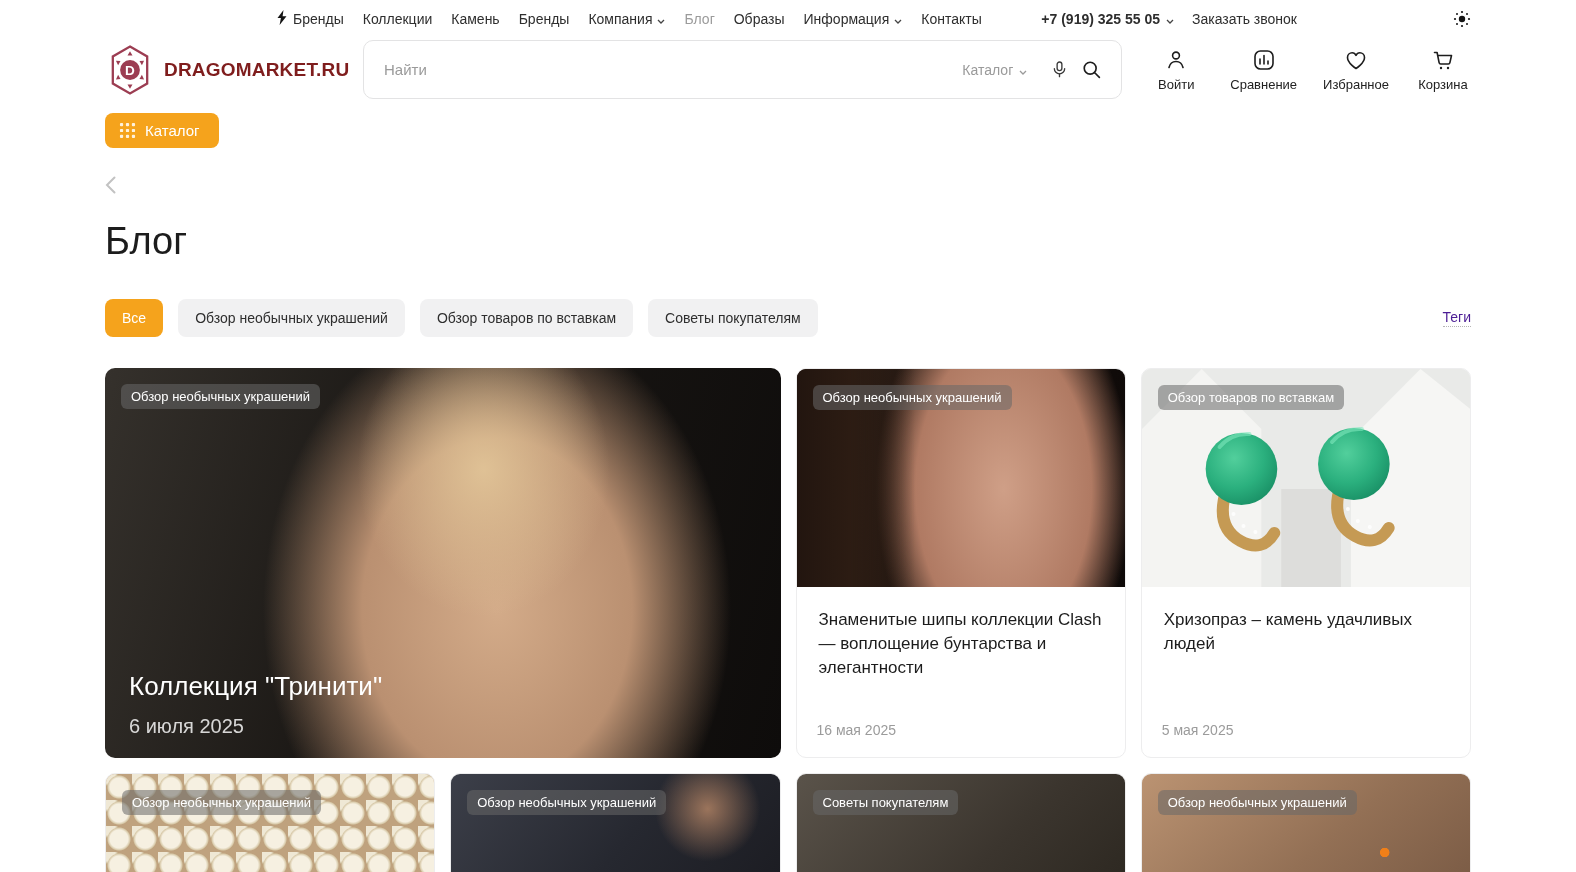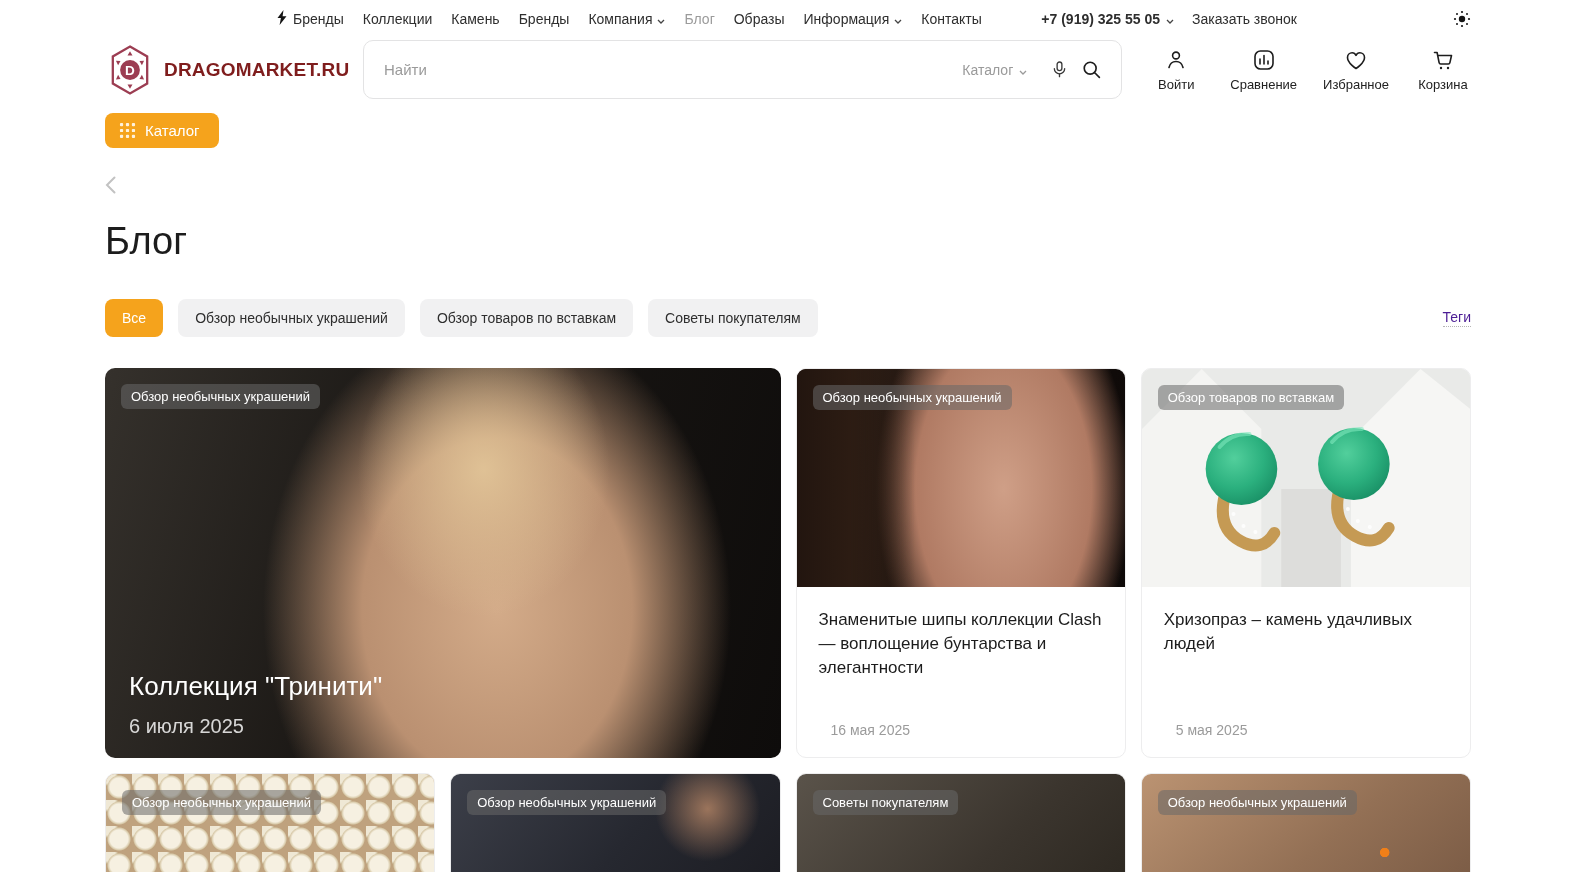--- a/index.html
+++ b/index.html
@@ -58,21 +58,21 @@
   .card-large { grid-column:span 2; border:none; }
   .card-img { height:218px; position:relative; }
   .card-large .card-img { height:100%; }
   .badge { position:absolute; top:16px; left:16px; background:rgba(104,104,104,.55); color:#fff;
            font-size:13px; padding:5px 10px; border-radius:6px; white-space:nowrap; }
   .overlay { position:absolute; left:24px; bottom:20px; color:#fff; }
   .overlay-title { font-size:26px; font-weight:500; }
   .overlay-date { margin-top:13px; font-size:20px; color:rgba(255,255,255,.82); }
   .card-body { padding:21px 22px 0; }
   .card-title { font-size:17px; line-height:1.4; color:#1c1c1c; font-weight:400; }
-  .card-date { position:absolute; bottom:19px; left:34px; font-size:14px; color:#9b9b9b; }
+  .card-date { position:absolute; bottom:19px; left:20px; font-size:14px; color:#9b9b9b; }
 
   
   .img-trinity {
     background:
       radial-gradient(ellipse 180px 210px at 56% 26%, rgba(226,197,152,.92), rgba(226,197,152,0) 70%),
       radial-gradient(ellipse 300px 380px at 58% 62%, #d3ab89 0%, #ba9071 45%, rgba(60,45,35,0) 78%),
       linear-gradient(105deg, #35312c 0%, #1b1815 40%, #0e0c0b 100%);
   }
   .img-clash {
     background:

